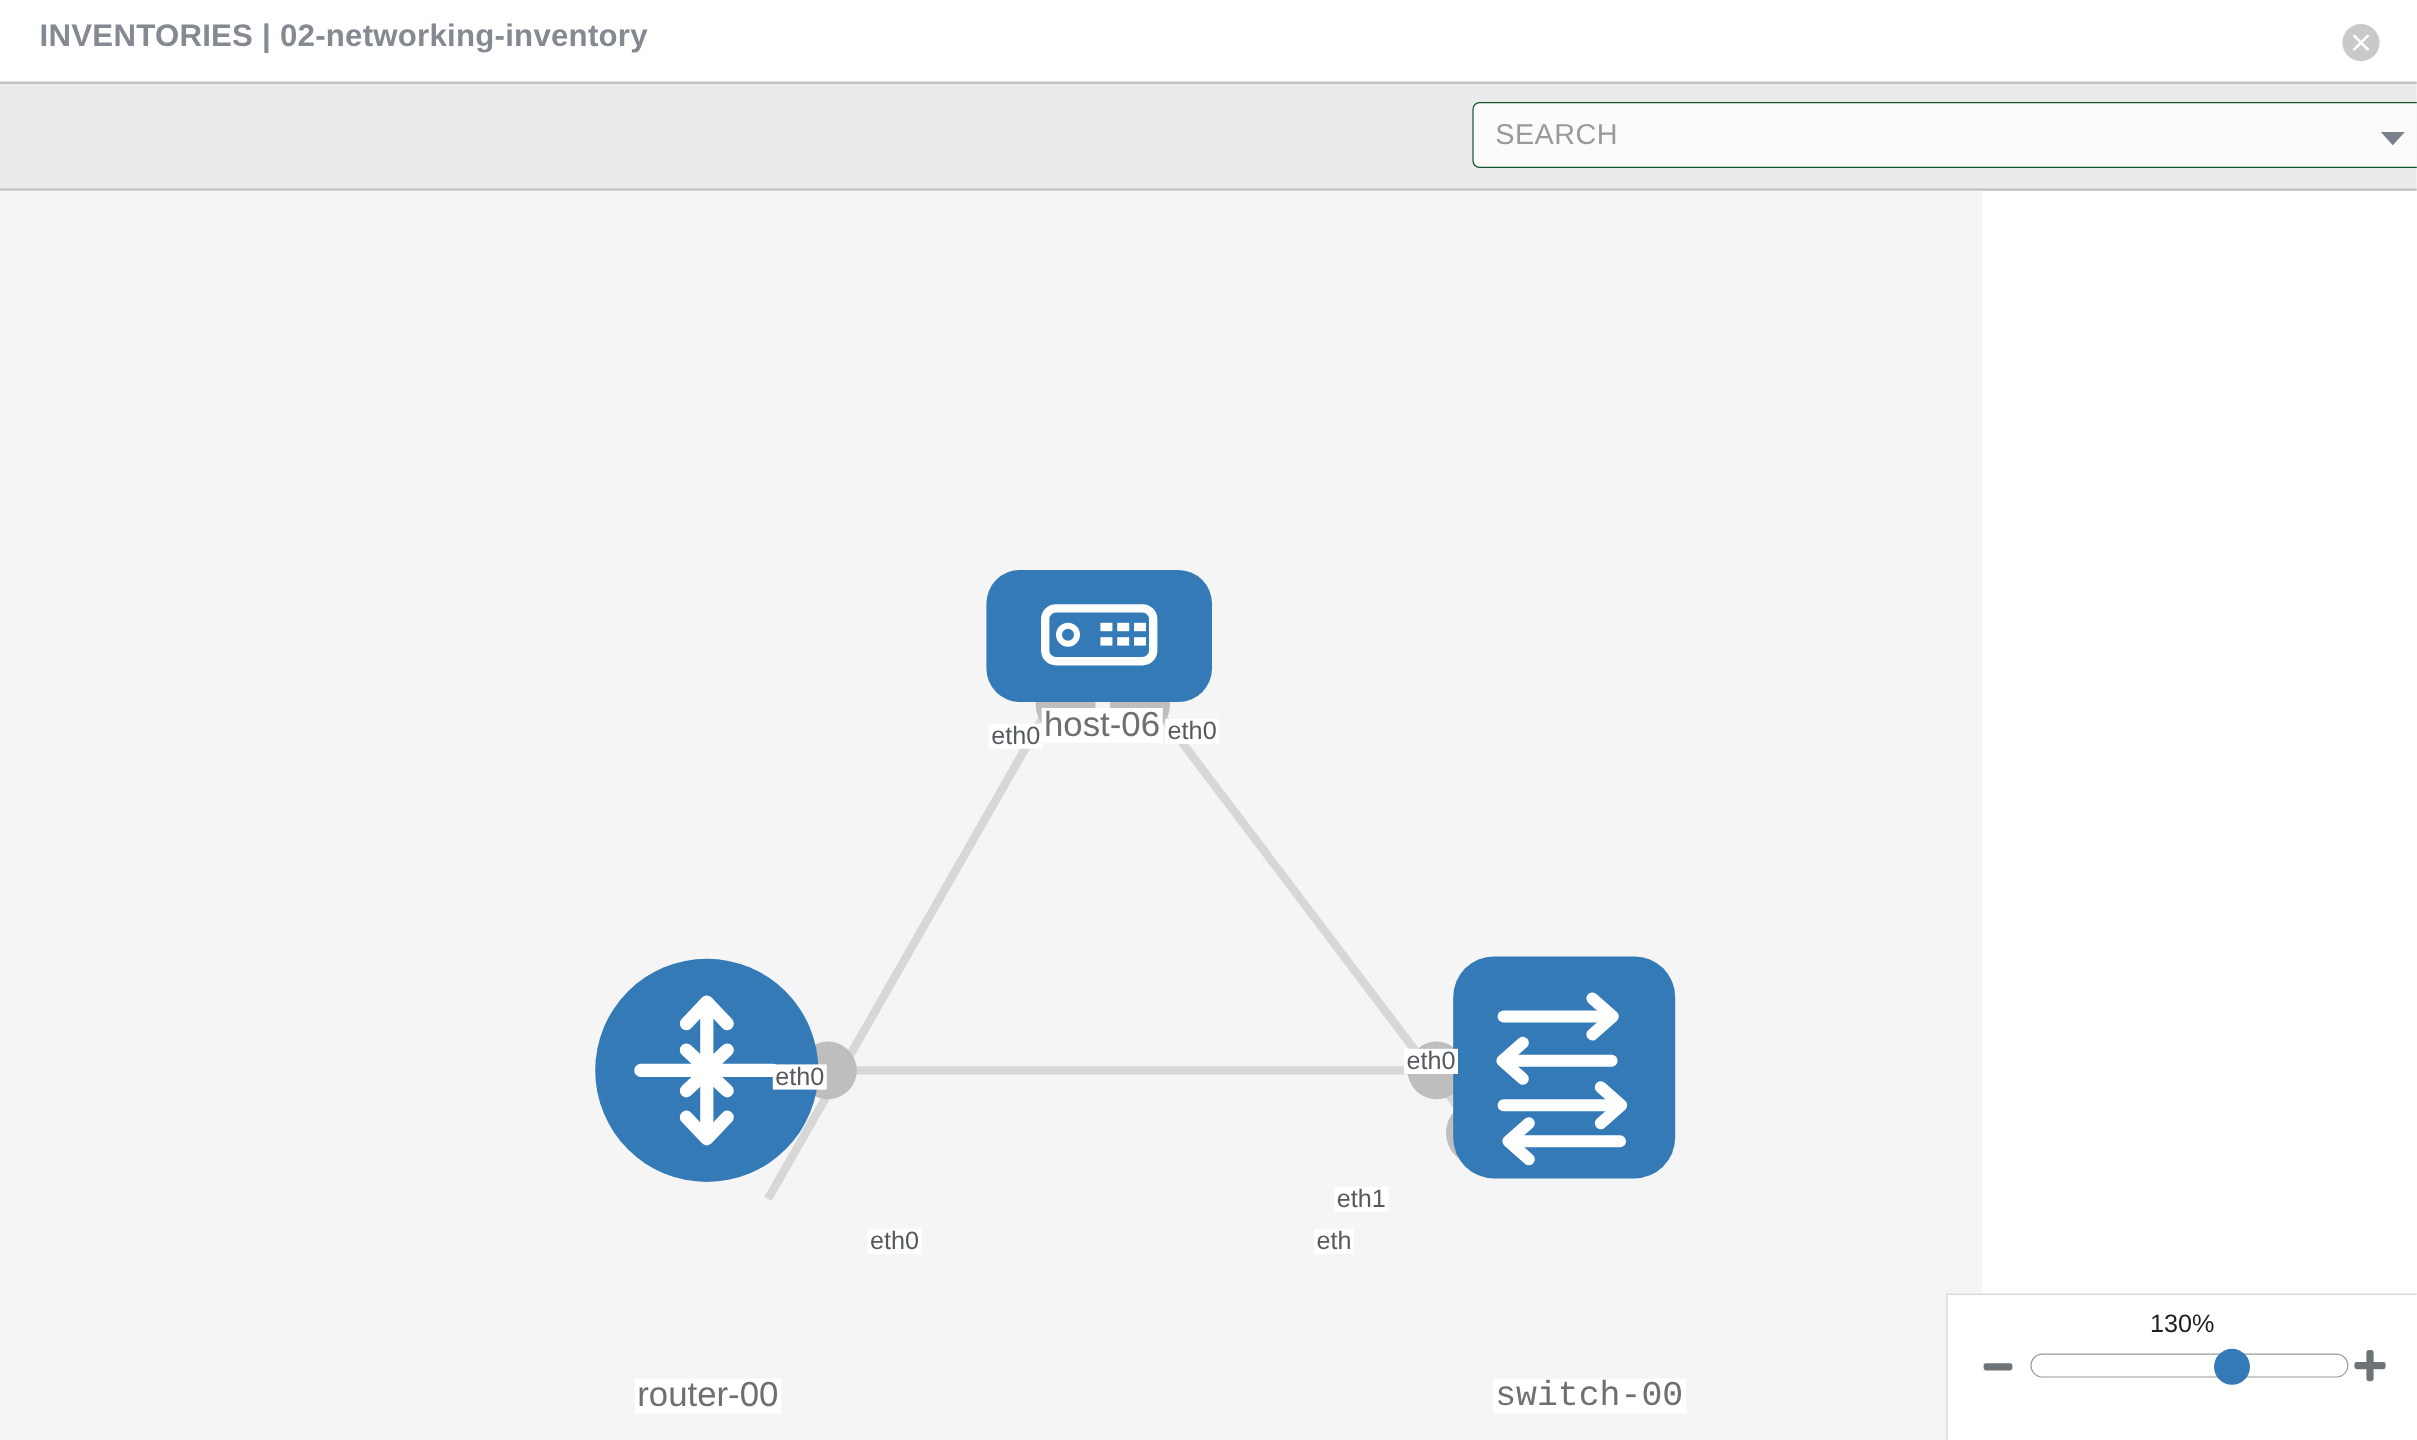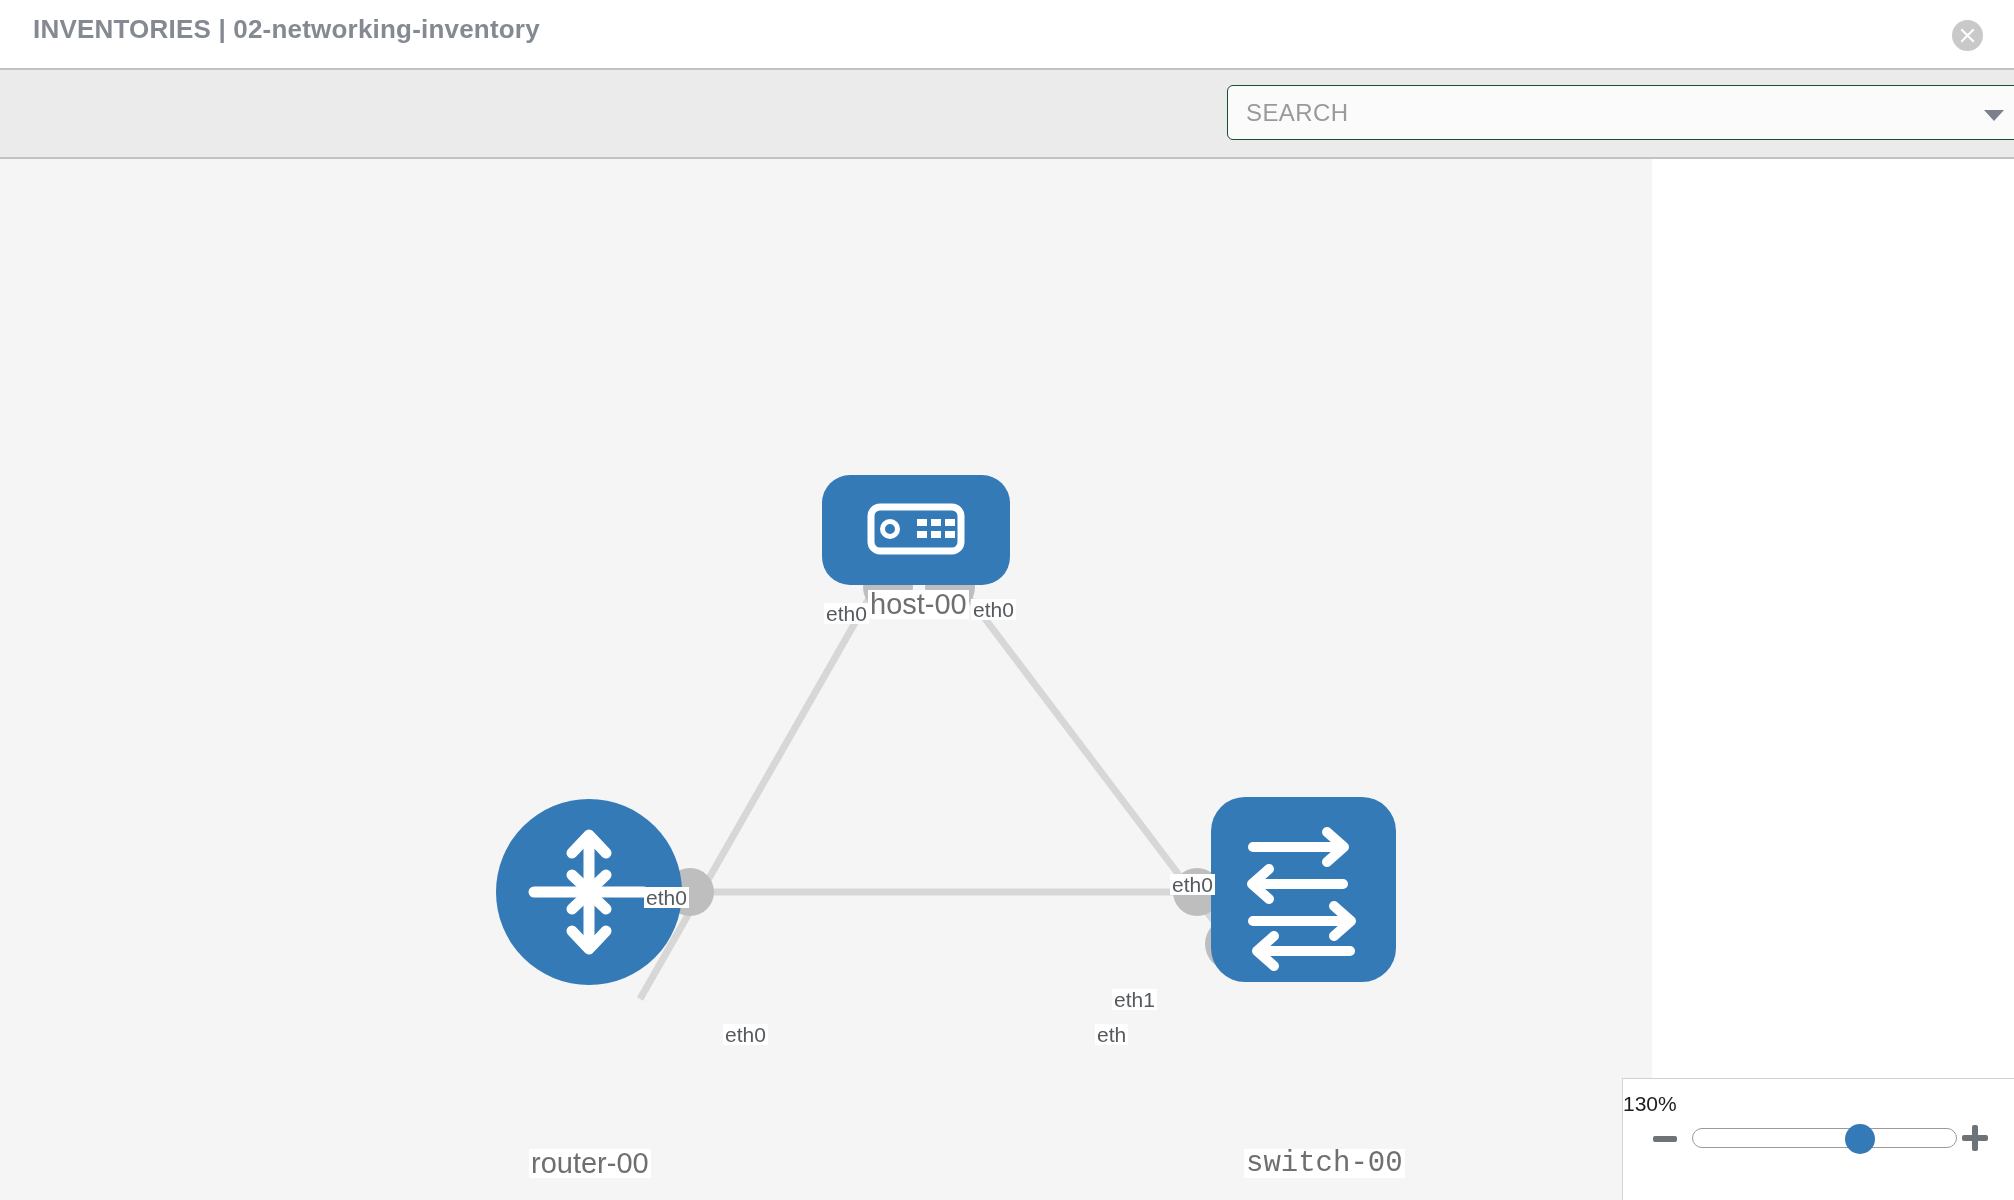--- a/index.html
+++ b/index.html
@@ -140,20 +140,21 @@
     position: absolute;
     left: 1622px; top: 1078px;
     width: 392px; height: 122px;
     background: #ffffff;
     border-top: 1px solid #d2d2d2;
     border-left: 1px solid #d2d2d2;
   }
   .zoom-value {
     position: absolute;
     left: 0; right: 0; top: 13px;
+    text-align: center;
     font-size: 21px;
     color: #1e1e1e;
   }
   .zoom-minus {
     position: absolute;
     left: 30px; top: 57px;
     width: 24px; height: 6px;
     background: #6e7378;
     border-radius: 2px;
     cursor: pointer;
@@ -298,21 +299,21 @@
     </svg>
 
     <div class="edge-label" style="left:824px; top:444px;">eth0</div>
     <div class="edge-label" style="left:971px; top:440px;">eth0</div>
     <div class="edge-label" style="left:644px; top:728px;">eth0</div>
     <div class="edge-label" style="left:1170px; top:715px;">eth0</div>
     <div class="edge-label" style="left:723px; top:865px;">eth0</div>
     <div class="edge-label" style="left:1095px; top:865px;">eth</div>
     <div class="edge-label" style="left:1112px; top:830px;">eth1</div>
 
-    <div class="node-label" style="left:868px; top:431px;">host-00</div>
+    <div class="node-label" style="left:868px; top:431px;">host-06</div>
     <div class="node-label" style="left:529px; top:990px;">router-00</div>
     <div class="node-label" style="left:1244px; top:990px;font-family:Liberation Mono, monospace;">switch-00</div>
   </div>
 
   <div class="zoom-panel">
     <div class="zoom-value">130%</div>
     <div class="zoom-minus"></div>
     <div class="zoom-track"></div>
     <div class="zoom-thumb"></div>
     <div class="zoom-plus"></div>

